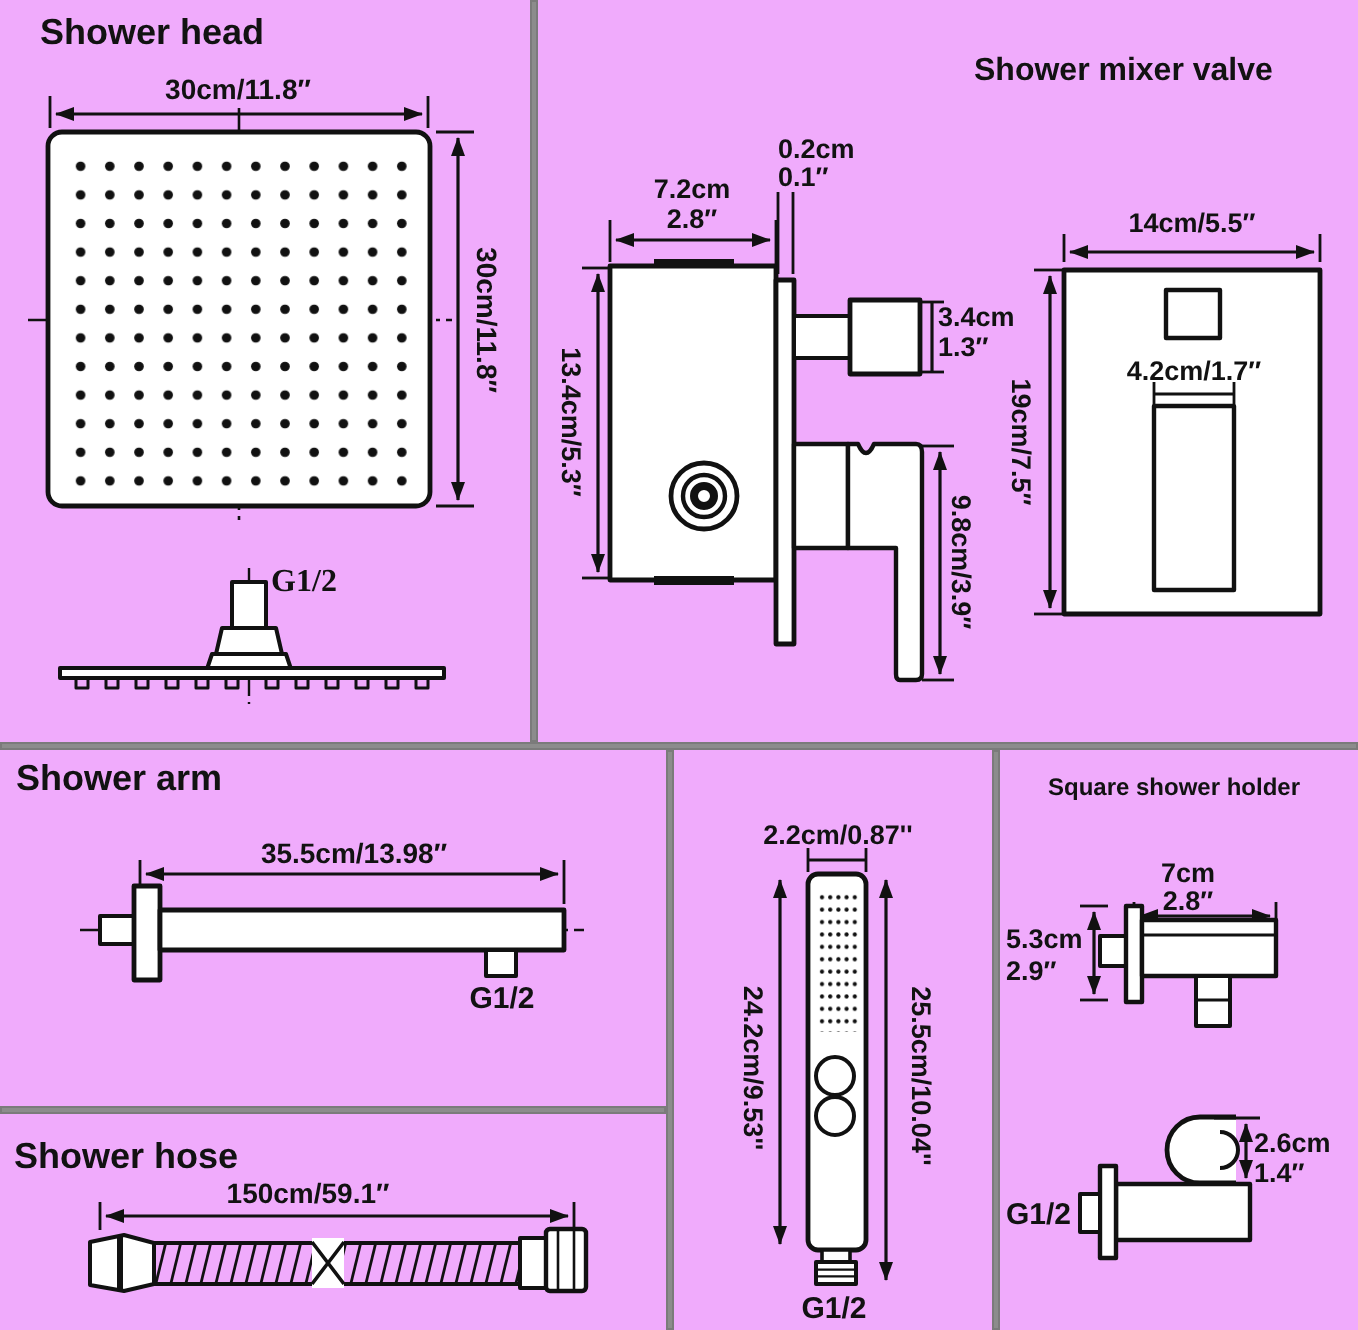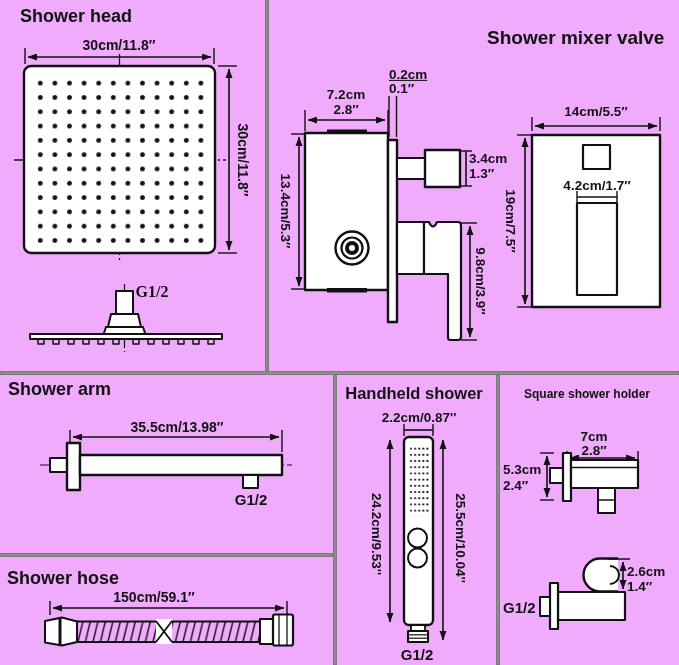--- a/index.html
+++ b/index.html
@@ -200,48 +200,47 @@
   <div class="divider" style="left:0;top:371px;width:679px;height:4px;"></div>
   <div class="divider" style="left:333px;top:375px;width:4px;height:290px;"></div>
   <div class="divider" style="left:496px;top:375px;width:4px;height:290px;"></div>
   <div class="divider" style="left:0;top:553px;width:333px;height:4px;"></div>
 
   <div class="lbl ttl" style="left:20px;top:7px;">Shower head</div>
   <div class="lbl dim ctr" style="left:119px;top:45px;">30cm/11.8″</div>
   <div class="lbl dim rot" style="left:243px;top:160px;">30cm/11.8″</div>
   <div class="lbl serif ctr" style="left:152px;top:292px;">G1/2</div>
 
-  <div class="lbl ttl" style="left:487px;top:28px;font-size:19px;">Shower mixer valve</div>
-  <div class="lbl dim-sm lft" style="left:389px;top:75px;text-decoration:underline;">0.2cm</div>
+  <div class="lbl ttl" style="left:487px;top:28px;font-size:16px;">Shower mixer valve</div>
+  <div class="lbl dim-sm lft" style="left:389px;top:75px;">0.2cm</div>
   <div class="lbl dim-sm lft" style="left:389px;top:89px;">0.1″</div>
   <div class="lbl dim-sm ctr" style="left:346px;top:95px;">7.2cm</div>
   <div class="lbl dim-sm ctr" style="left:346px;top:110px;">2.8″</div>
   <div class="lbl dim-sm rot" style="left:285px;top:211px;">13.4cm/5.3″</div>
   <div class="lbl dim-sm lft" style="left:469px;top:159px;">3.4cm</div>
   <div class="lbl dim-sm lft" style="left:469px;top:174px;">1.3″</div>
   <div class="lbl dim-sm rot" style="left:480px;top:281px;">9.8cm/3.9″</div>
   <div class="lbl dim-sm ctr" style="left:596px;top:112px;">14cm/5.5″</div>
   <div class="lbl dim-sm ctr" style="left:597px;top:186px;">4.2cm/1.7″</div>
   <div class="lbl dim-sm rot" style="left:510px;top:221px;">19cm/7.5″</div>
 
   <div class="lbl ttl" style="left:8px;top:380px;">Shower arm</div>
   <div class="lbl dim ctr" style="left:177px;top:427px;">35.5cm/13.98″</div>
   <div class="lbl dim ctr" style="left:251px;top:500px;font-size:15px;">G1/2</div>
 
   <div class="lbl ttl" style="left:7px;top:569px;">Shower hose</div>
   <div class="lbl dim ctr" style="left:154px;top:597px;">150cm/59.1″</div>
 
-  <div class="lbl ttl ctr" style="left:414px;top:394px;font-size:16.5px;">Handheld shower</div>
   <div class="lbl dim-sm ctr" style="left:419px;top:418px;">2.2cm/0.87''</div>
   <div class="lbl dim-sm rot" style="left:376px;top:534px;">24.2cm/9.53''</div>
   <div class="lbl dim-sm rot" style="left:460px;top:538px;">25.5cm/10.04''</div>
   <div class="lbl dim ctr" style="left:417px;top:655px;font-size:15px;">G1/2</div>
 
   <div class="lbl ttl-sm ctr" style="left:587px;top:394px;">Square shower holder</div>
   <div class="lbl dim-sm ctr" style="left:594px;top:437px;">7cm</div>
   <div class="lbl dim-sm ctr" style="left:594px;top:451px;">2.8″</div>
   <div class="lbl dim-sm lft" style="left:503px;top:470px;">5.3cm</div>
-  <div class="lbl dim-sm lft" style="left:503px;top:486px;">2.4″</div>
+  <div class="lbl dim-sm lft" style="left:503px;top:486px;">2.9″</div>
   <div class="lbl dim-sm lft" style="left:627px;top:572px;">2.6cm</div>
   <div class="lbl dim-sm lft" style="left:627px;top:587px;">1.4″</div>
   <div class="lbl dim-sm lft" style="left:503px;top:608px;font-size:15px;">G1/2</div>
 
 </div>
 
 </body></html>

